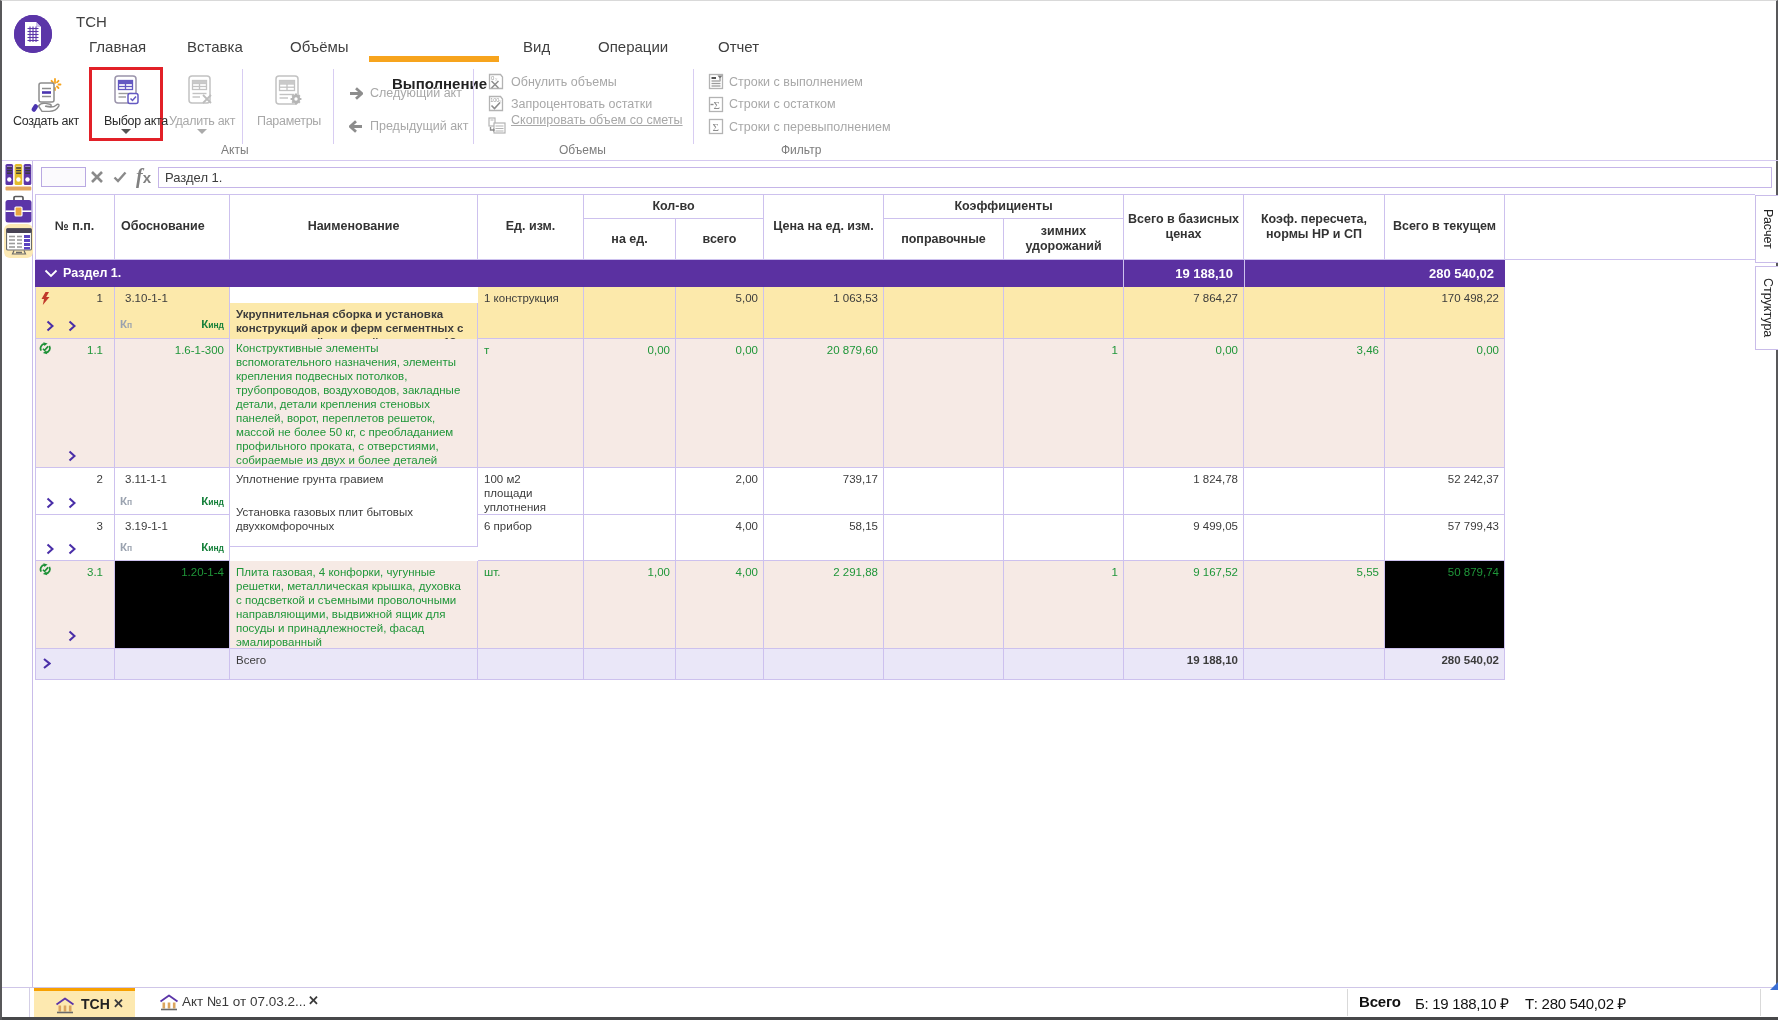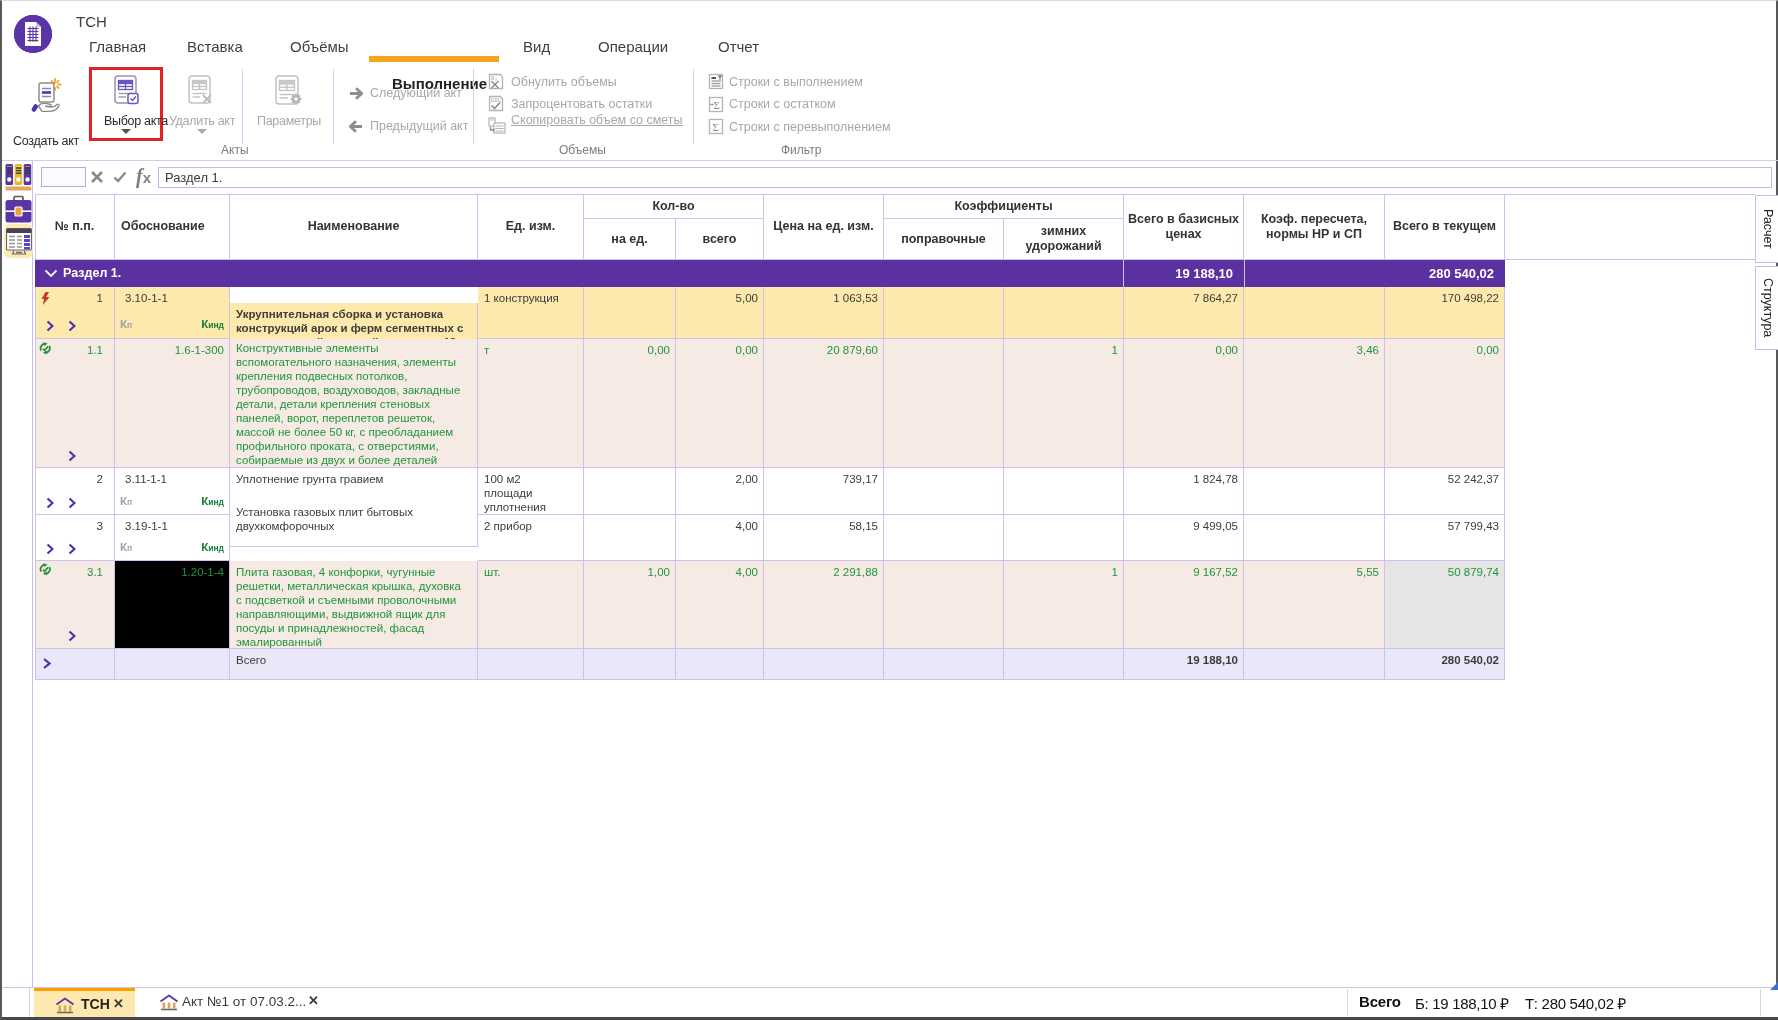--- a/index.html
+++ b/index.html
@@ -231,21 +231,21 @@
       <line x1="2.5" y1="8.5" x2="5.5" y2="8.5" stroke="#8d8d8d" stroke-width="1.4"></line>
       <text x="5.5" y="12.5" font-size="11" fill="#8d8d8d" font-family="Liberation Serif">Σ</text>
     </svg>
   </div>
   <div class="abs" style="left:706px;top:117px;">
     <svg width="16" height="17" viewBox="0 0 16 17">
       <rect x="1.5" y="1.5" width="13" height="14" fill="#fff" stroke="#b3b3b3" stroke-width="1.3"></rect>
       <text x="4.5" y="12.5" font-size="11" fill="#8d8d8d" font-family="Liberation Serif">Σ</text>
     </svg>
   </div>
-  <div class="abs btxt" style="left:10px;width:68px;margin-top:20px;">Создать акт</div>
+  <div class="abs btxt" style="left:10px;width:68px;">Создать акт</div>
   <div class="abs btxt" style="left:90px;width:88px;">Выбор акта</div>
   <div class="abs btxt dis" style="left:166px;width:68px;">Удалить акт</div>
   <div class="abs btxt dis" style="left:252px;width:70px;">Параметры</div>
   <div class="abs dtri" style="left:119px;"></div>
   <div class="abs dtri dis" style="left:195px;"></div>
   <div class="abs vsep" style="left:240px;"></div>
   <div class="abs vsep" style="left:331px;"></div>
   <div class="abs vsep" style="left:471px;"></div>
   <div class="abs vsep" style="left:691px;"></div>
   <div class="abs glabel" style="left:219px;">Акты</div>
@@ -384,41 +384,41 @@
   <div class="cell" style="left:674px;top:467px;width:88px;height:47px;background:#ffffff;text-align:right;padding:4px 5px 0 0;">2,00</div>
   <div class="cell" style="left:762px;top:467px;width:120px;height:47px;background:#ffffff;text-align:right;padding:4px 5px 0 0;">739,17</div>
   <div class="cell" style="left:882px;top:467px;width:120px;height:47px;background:#ffffff;text-align:right;padding:4px 11px 0 0;"></div>
   <div class="cell" style="left:1002px;top:467px;width:120px;height:47px;background:#ffffff;text-align:right;padding:4px 11px 0 0;"></div>
   <div class="cell" style="left:1122px;top:467px;width:120px;height:47px;background:#ffffff;text-align:right;padding:4px 5px 0 0;">1 824,78</div>
   <div class="cell" style="left:1242px;top:467px;width:141px;height:47px;background:#ffffff;text-align:right;padding:4px 11px 0 0;"></div>
   <div class="cell" style="left:1383px;top:467px;width:120px;height:47px;background:#ffffff;text-align:right;padding:4px 5px 0 0;">52 242,37</div>
   <div class="cell" style="left:33px;top:514px;width:80px;height:46px;background:#ffffff;text-align:right;padding:4px 11px 0 0;">3</div>
   <div class="cell" style="left:113px;top:514px;width:115px;height:46px;background:#ffffff;padding:4px 0 0 10px;">3.19-1-1</div>
   <div class="cell" style="left:228px;top:500px;width:248px;height:46px;background:#ffffff;padding:4px 6px 0 6px;">Установка газовых плит бытовых<br>двухкомфорочных</div>
-  <div class="cell" style="left:476px;top:514px;width:106px;height:46px;background:#ffffff;padding:4px 6px 0 6px;">2 прибор</div>
+  <div class="cell" style="left:476px;top:514px;width:106px;height:46px;background:#ffffff;padding:4px 6px 0 6px;">6 прибор</div>
   <div class="cell" style="left:582px;top:514px;width:92px;height:46px;background:#ffffff;text-align:right;padding:4px 11px 0 0;"></div>
   <div class="cell" style="left:674px;top:514px;width:88px;height:46px;background:#ffffff;text-align:right;padding:4px 5px 0 0;">4,00</div>
   <div class="cell" style="left:762px;top:514px;width:120px;height:46px;background:#ffffff;text-align:right;padding:4px 5px 0 0;">58,15</div>
   <div class="cell" style="left:882px;top:514px;width:120px;height:46px;background:#ffffff;text-align:right;padding:4px 11px 0 0;"></div>
   <div class="cell" style="left:1002px;top:514px;width:120px;height:46px;background:#ffffff;text-align:right;padding:4px 11px 0 0;"></div>
   <div class="cell" style="left:1122px;top:514px;width:120px;height:46px;background:#ffffff;text-align:right;padding:4px 5px 0 0;">9 499,05</div>
   <div class="cell" style="left:1242px;top:514px;width:141px;height:46px;background:#ffffff;text-align:right;padding:4px 11px 0 0;"></div>
   <div class="cell" style="left:1383px;top:514px;width:120px;height:46px;background:#ffffff;text-align:right;padding:4px 5px 0 0;">57 799,43</div>
   <div class="cell" style="left:33px;top:560px;width:80px;height:88px;background:#f6eae5;text-align:right;padding:4px 11px 0 0;color:#1f9639;">3.1</div>
   <div class="cell" style="left:113px;top:560px;width:115px;height:88px;background:#000000;text-align:right;padding:4px 5px 0 0;color:#1f9639;">1.20-1-4</div>
   <div class="cell" style="left:228px;top:560px;width:248px;height:88px;background:#f6eae5;padding:4px 6px 0 6px;color:#1f9639;">Плита газовая, 4 конфорки, чугунные<br>решетки, металлическая крышка, духовка<br>с подсветкой и съемными проволочными<br>направляющими, выдвижной ящик для<br>посуды и принадлежностей, фасад<br>эмалированный</div>
   <div class="cell" style="left:476px;top:560px;width:106px;height:88px;background:#f6eae5;padding:4px 6px 0 6px;color:#1f9639;">шт.</div>
   <div class="cell" style="left:582px;top:560px;width:92px;height:88px;background:#f6eae5;text-align:right;padding:4px 5px 0 0;color:#1f9639;">1,00</div>
   <div class="cell" style="left:674px;top:560px;width:88px;height:88px;background:#f6eae5;text-align:right;padding:4px 5px 0 0;color:#1f9639;">4,00</div>
   <div class="cell" style="left:762px;top:560px;width:120px;height:88px;background:#f6eae5;text-align:right;padding:4px 5px 0 0;color:#1f9639;">2 291,88</div>
   <div class="cell" style="left:882px;top:560px;width:120px;height:88px;background:#f6eae5;text-align:right;padding:4px 11px 0 0;"></div>
   <div class="cell" style="left:1002px;top:560px;width:120px;height:88px;background:#f6eae5;text-align:right;padding:4px 5px 0 0;color:#1f9639;">1</div>
   <div class="cell" style="left:1122px;top:560px;width:120px;height:88px;background:#f6eae5;text-align:right;padding:4px 5px 0 0;color:#1f9639;">9 167,52</div>
   <div class="cell" style="left:1242px;top:560px;width:141px;height:88px;background:#f6eae5;text-align:right;padding:4px 5px 0 0;color:#1f9639;">5,55</div>
-  <div class="cell" style="left:1383px;top:560px;width:120px;height:88px;background:#e5e5e5;text-align:right;padding:4px 5px 0 0;color:#1f9639;">50 879,74</div>
+  <div class="cell" style="left:1383px;top:560px;width:120px;height:88px;background:#000000;text-align:right;padding:4px 5px 0 0;color:#1f9639;">50 879,74</div>
   <div class="cell" style="left:33px;top:648px;width:80px;height:31px;background:#eae7f8;text-align:right;padding:4px 11px 0 0;"></div>
   <div class="cell" style="left:113px;top:648px;width:115px;height:31px;background:#eae7f8;text-align:right;padding:4px 11px 0 0;"></div>
   <div class="cell" style="left:228px;top:648px;width:248px;height:31px;background:#eae7f8;padding:4px 6px 0 6px;">Всего</div>
   <div class="cell" style="left:476px;top:648px;width:106px;height:31px;background:#eae7f8;text-align:right;padding:4px 11px 0 0;"></div>
   <div class="cell" style="left:582px;top:648px;width:92px;height:31px;background:#eae7f8;text-align:right;padding:4px 11px 0 0;"></div>
   <div class="cell" style="left:674px;top:648px;width:88px;height:31px;background:#eae7f8;text-align:right;padding:4px 11px 0 0;"></div>
   <div class="cell" style="left:762px;top:648px;width:120px;height:31px;background:#eae7f8;text-align:right;padding:4px 11px 0 0;"></div>
   <div class="cell" style="left:882px;top:648px;width:120px;height:31px;background:#eae7f8;text-align:right;padding:4px 11px 0 0;"></div>
   <div class="cell" style="left:1002px;top:648px;width:120px;height:31px;background:#eae7f8;text-align:right;padding:4px 11px 0 0;"></div>
   <div class="cell" style="left:1122px;top:648px;width:120px;height:31px;background:#eae7f8;text-align:right;padding:4px 5px 0 0;font-weight:bold;">19 188,10</div>

